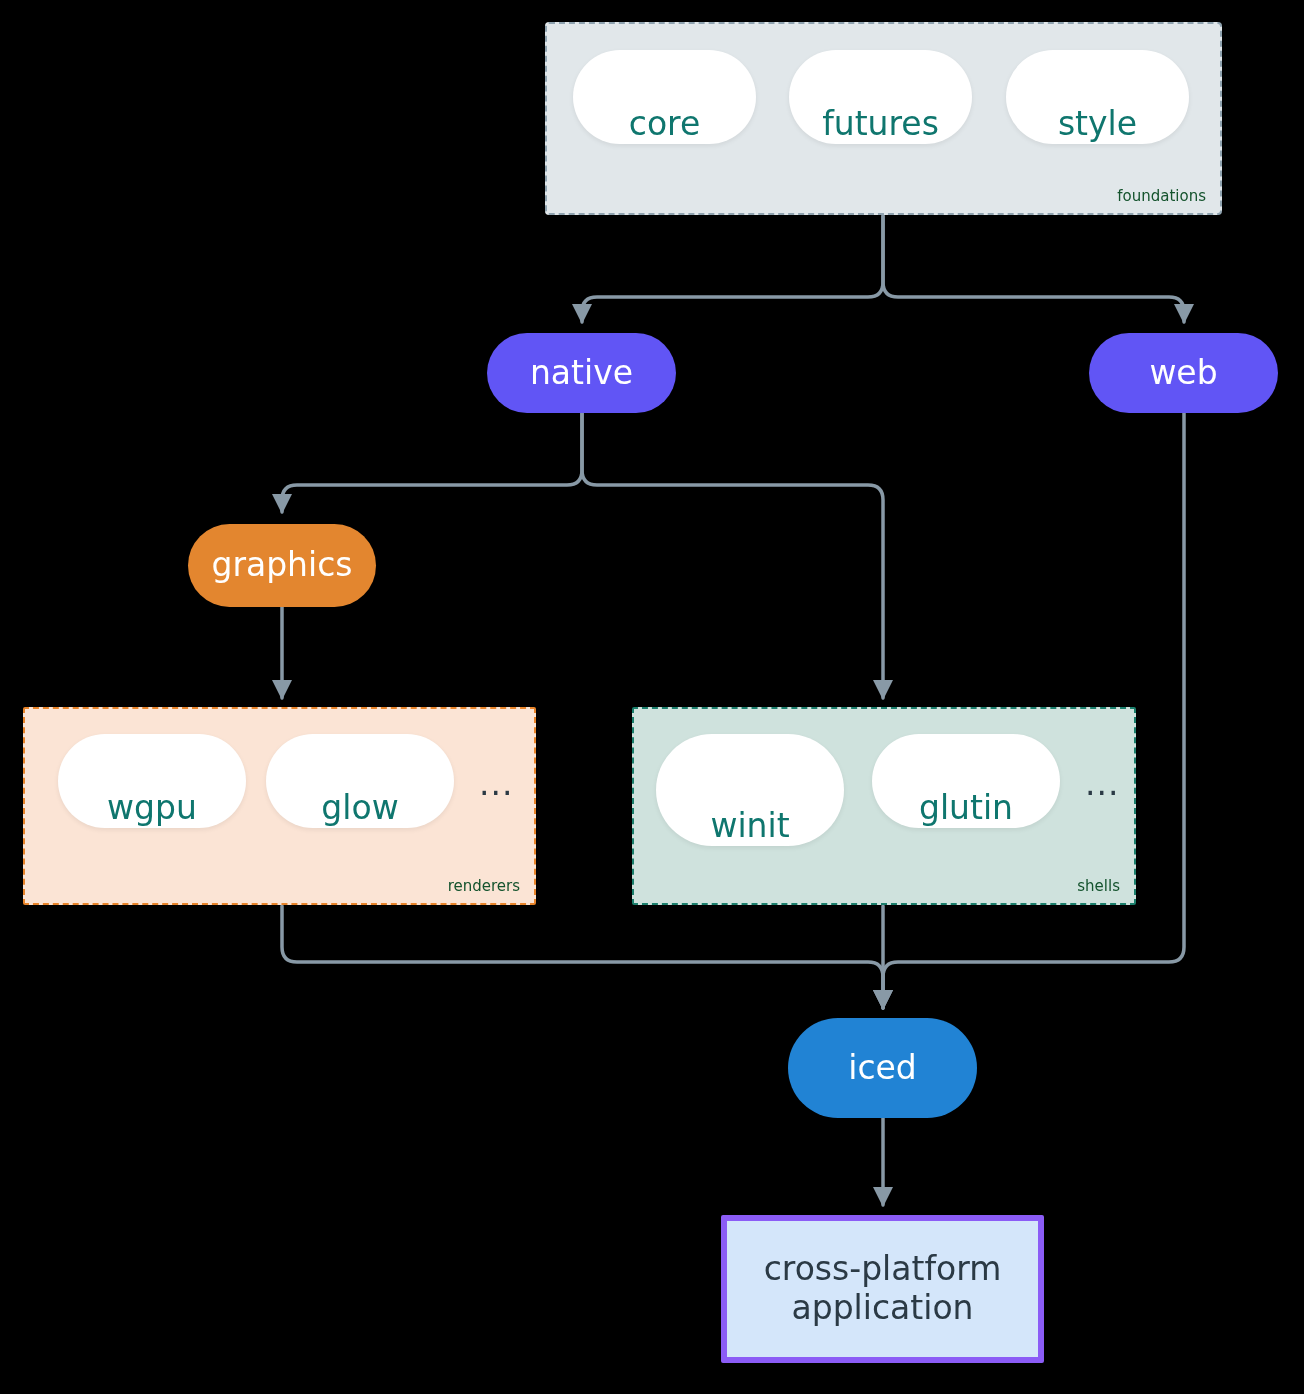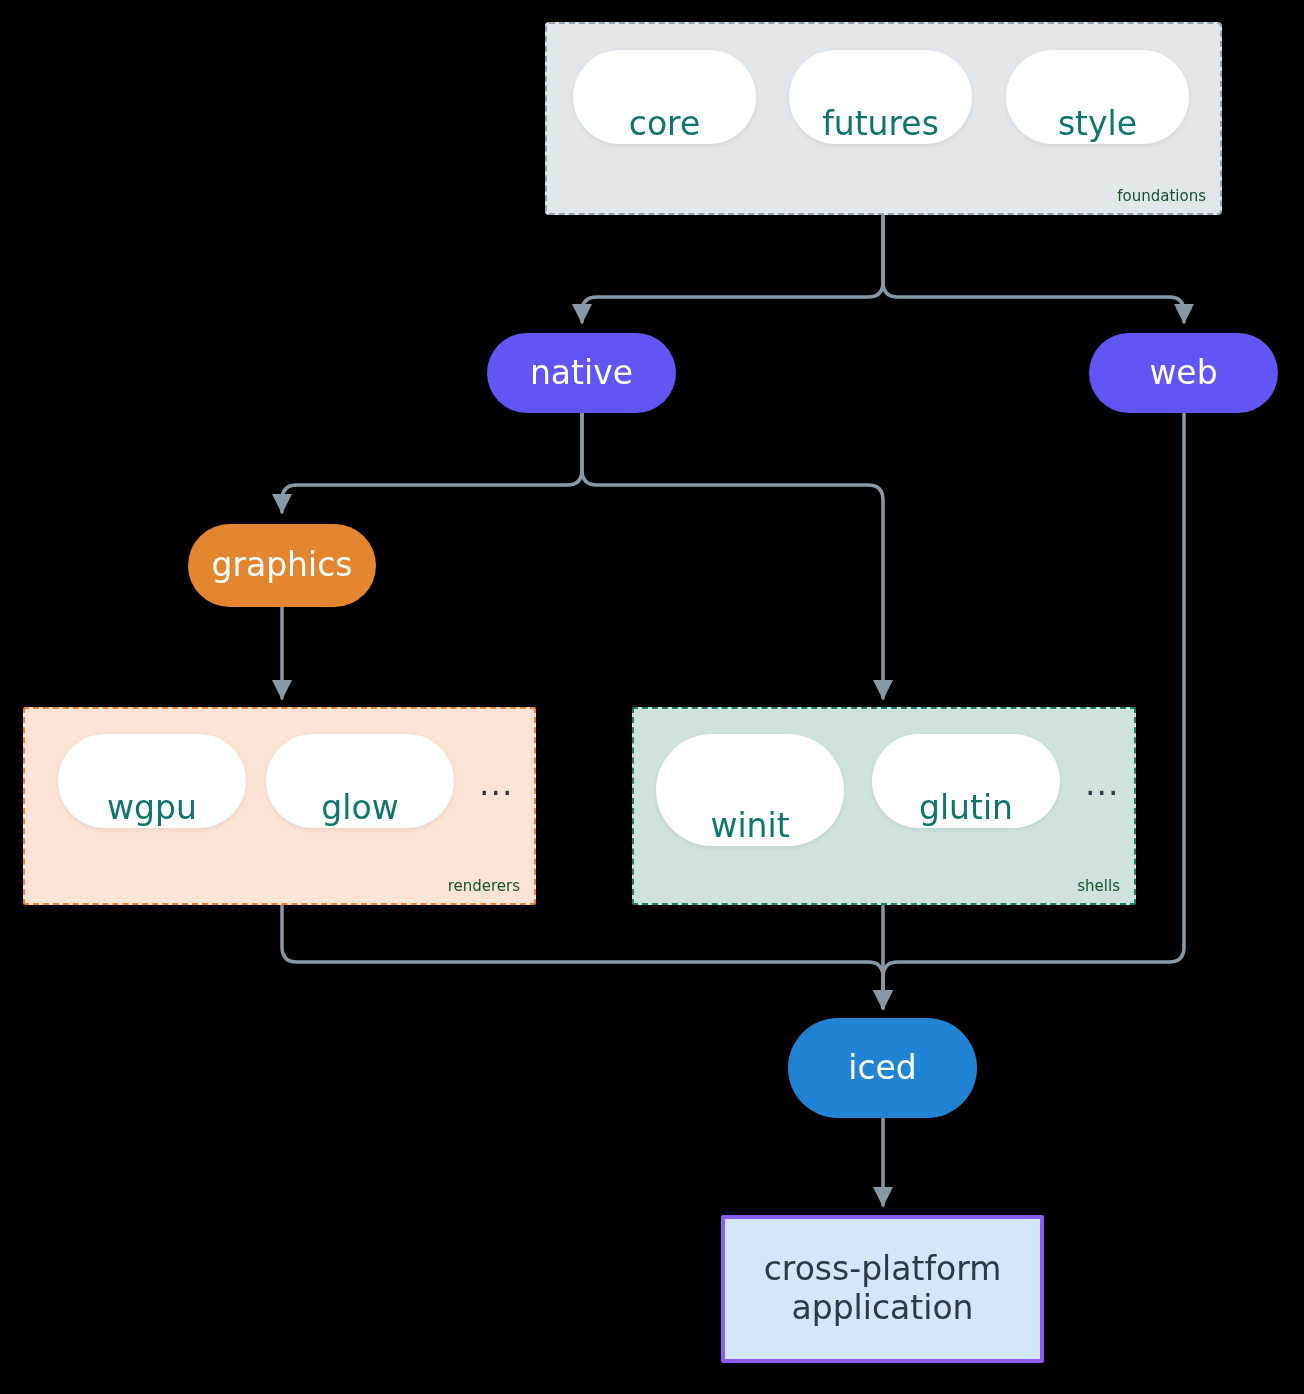--- a/index.html
+++ b/index.html
@@ -96,21 +96,21 @@
     font-size: 33px;
   }
   .pill-blue {
     background: #2183d4;
     border-radius: 999px;
     color: #ffffff;
     font-size: 33px;
   }
   .rect-lightblue {
     background: #d4e6fa;
-    border: 4px solid #8b5cf6;
+    border: 6px solid #8b5cf6;
     border-radius: 2px;
     color: #2b3a45;
     font-size: 33px;
     flex-direction: column;
   }
   .ellipsis {
     position: absolute;
     color: #2b3a45;
     font-size: 33px;
     letter-spacing: 1px;

